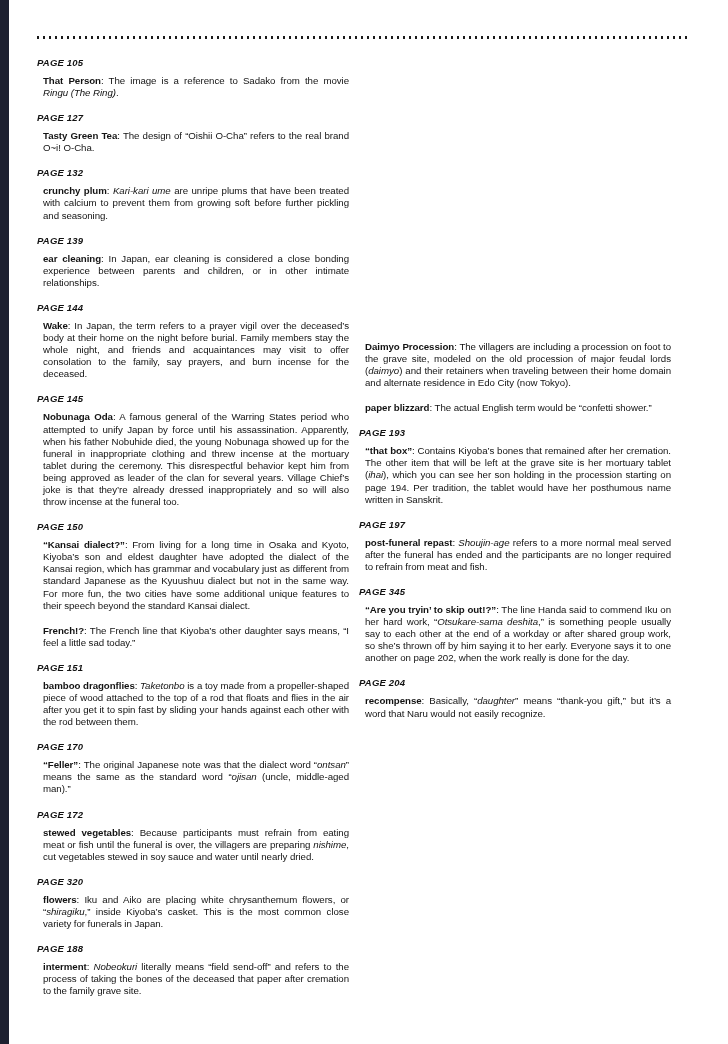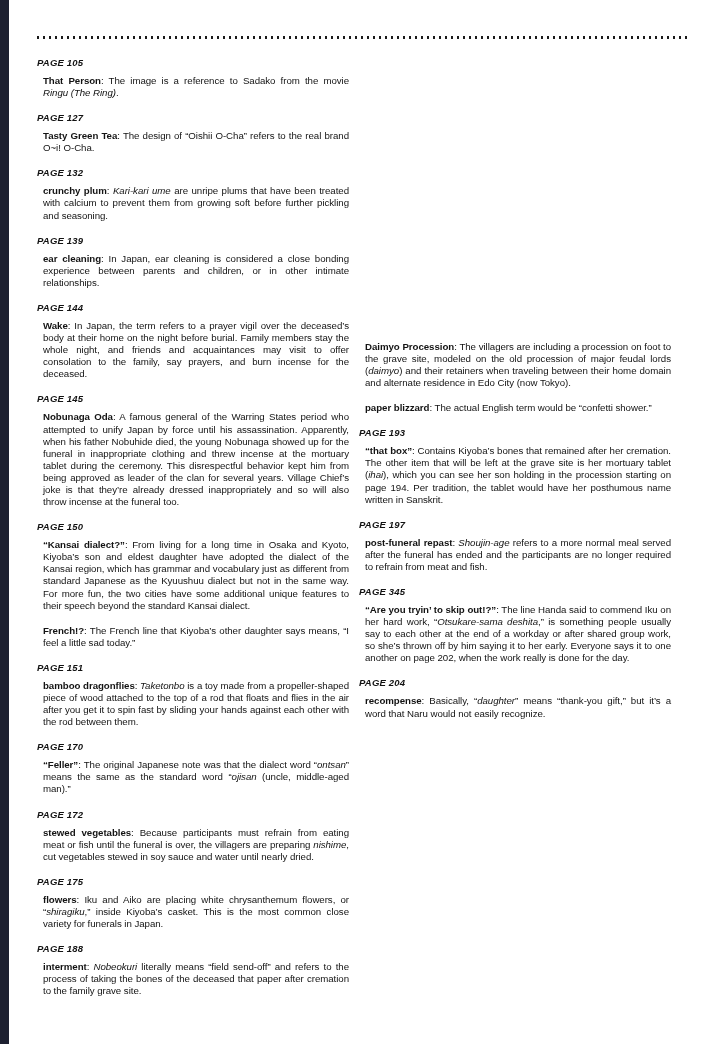--- a/index.html
+++ b/index.html
@@ -146,21 +146,21 @@
           </div>
           <div class="entry">
             <div class="page-label">PAGE 170</div>
             <p class="entry-body"><strong class="term">“Feller”</strong><span>: The original Japanese note was that the dialect word “</span><i>ontsan</i><span>” means the same as the standard word “</span><i>ojisan</i><span> (uncle, middle-aged man).”</span></p>
           </div>
           <div class="entry">
             <div class="page-label">PAGE 172</div>
             <p class="entry-body"><strong class="term">stewed vegetables</strong><span>: Because participants must refrain from eating meat or fish until the funeral is over, the villagers are preparing </span><i>nishime</i><span>, cut vegetables stewed in soy sauce and water until nearly dried.</span></p>
           </div>
           <div class="entry">
-            <div class="page-label">PAGE 175</div>
+            <div class="page-label">PAGE 320</div>
             <p class="entry-body"><strong class="term">flowers</strong><span>: Iku and Aiko are placing white chrysanthemum flowers, or “</span><i>shiragiku</i><span>,” inside Kiyoba’s casket. This is the most common close variety for funerals in Japan.</span></p>
           </div>
           <div class="entry">
             <div class="page-label">PAGE 188</div>
             <p class="entry-body"><strong class="term">interment</strong><span>: </span><i>Nobeokuri</i><span> literally means “field send-off” and refers to the process of taking the bones of the deceased that paper after cremation to the family grave site.</span></p>
           </div>
         </div>
       <div class="col" id="col-right">
           <div class="entry no-label">
             <p class="entry-body"><strong class="term">Daimyo Procession</strong><span>: The villagers are including a procession on foot to the grave site, modeled on the old procession of major feudal lords (</span><i>daimyo</i><span>) and their retainers when traveling between their home domain and alternate residence in Edo City (now Tokyo).</span></p>

